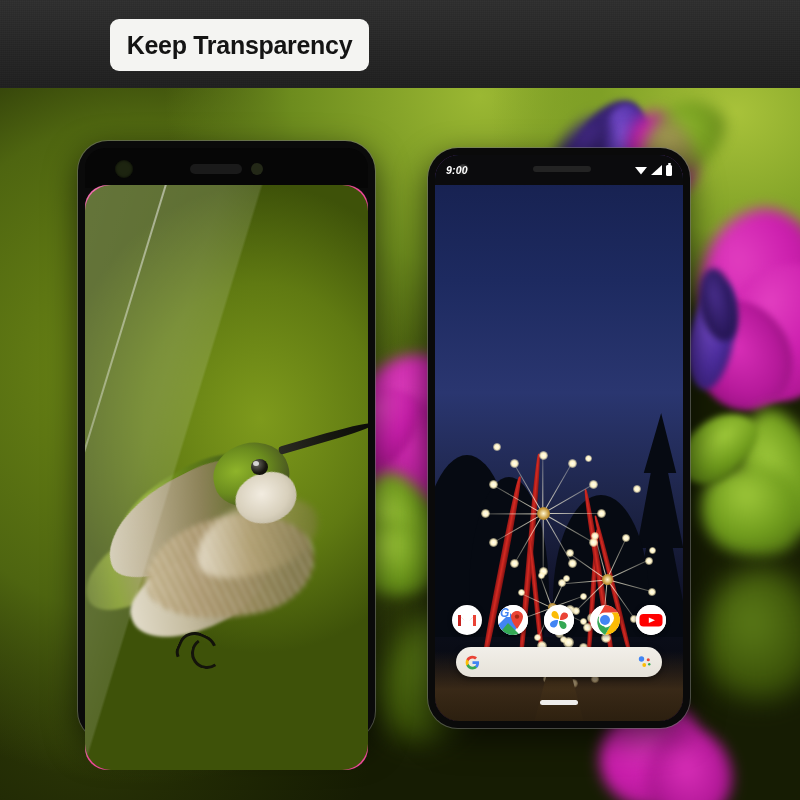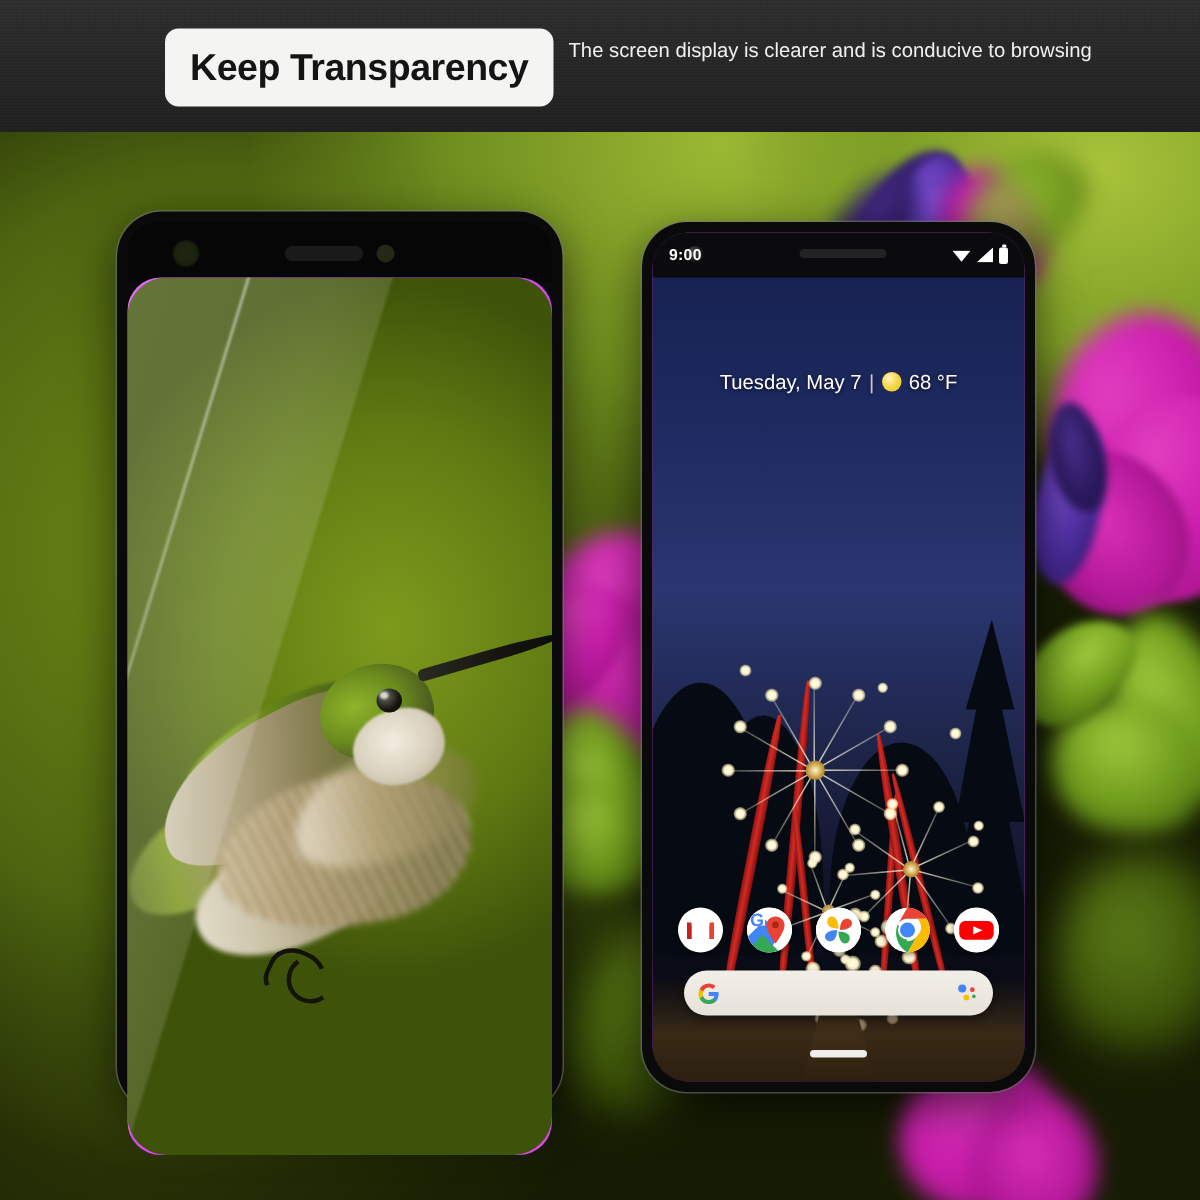--- a/index.html
+++ b/index.html
@@ -143,21 +143,21 @@
   }
   .glass-edge::before{
     content:"";position:absolute;left:92px;top:-40px;width:2px;height:700px;
     background:linear-gradient(180deg,rgba(255,255,255,.5),rgba(255,255,255,.16));
     transform:rotate(17deg);transform-origin:top center;filter:blur(.6px);
   }
 
   
   .phone{position:absolute;border-radius:30px;background:#0a0a0a;
     box-shadow:0 0 0 1px rgba(120,120,120,.55), 0 10px 32px rgba(0,0,0,.6);}
-  .phone-inner{position:absolute;border-radius:20px;overflow:hidden;background:#d946ef;}
+  .phone-inner{position:absolute;border-radius:20px;overflow:hidden;background:#ec4899;font-style:italic;}
 
   
   #phone-left{left:78px;top:141px;width:297px;height:600px;}
   #phone-left .phone-inner{left:7px;top:44px;width:283px;height:585px;border-radius:22px;}
   .bezel-left-top{position:absolute;left:7px;top:7px;width:283px;height:40px;
     background:#060606;border-radius:20px 20px 0 0;}
   .cam-dot{position:absolute;border-radius:50%;background:#1d2410;
     box-shadow:inset 0 0 3px rgba(0,0,0,.8);}
   .speaker-slot{position:absolute;border-radius:5px;background:#1a1a1a;}
   .lens-small{position:absolute;border-radius:50%;background:#232817;}
@@ -423,26 +423,20 @@
 
         <div class="statusbar">
           <div class="sb-time">9:00</div>
           <div class="sb-icons">
             <div class="ic-wifi"></div>
             <div class="ic-sig"></div>
             <div class="ic-batt"></div>
           </div>
         </div>
 
-        <div class="datewidget">
-          <span>Tuesday, May 7</span>
-          <span class="dw-sep">|</span>
-          <span class="dw-sun"></span>
-          <span>68 °F</span>
-        </div>
 
         <div class="dock">
 
           <div class="app app-white">
             <svg width="30" height="30" viewBox="0 0 30 30">
               <path d="M6 10.5 L15 17.5 L24 10.5 L24 21 L6 21 Z" fill="#fff"></path>
               <path d="M6 10 L6 21 L9 21 L9 12.4 L15 17 L21 12.4 L21 21 L24 21 L24 10 L15 17 Z" fill="#d93025"></path>
               <path d="M6 10 L9 10 L9 21 L6 21 Z" fill="#c5221f"></path>
               <path d="M21 10 L24 10 L24 21 L21 21 Z" fill="#ea4335"></path>
             </svg>
@@ -510,17 +504,16 @@
         <div class="homepill"></div>
       </div>
     </div>
   </div>
 
   <div class="header">
     <div class="title-pill">
       <span>Keep Transparency</span>
     </div>
     <div class="header-lines">
-      <div class="hl2">The screen display is clearer and is conducive to browsing</div>
     </div>
   </div>
 
 </div>
 
 </body></html>

